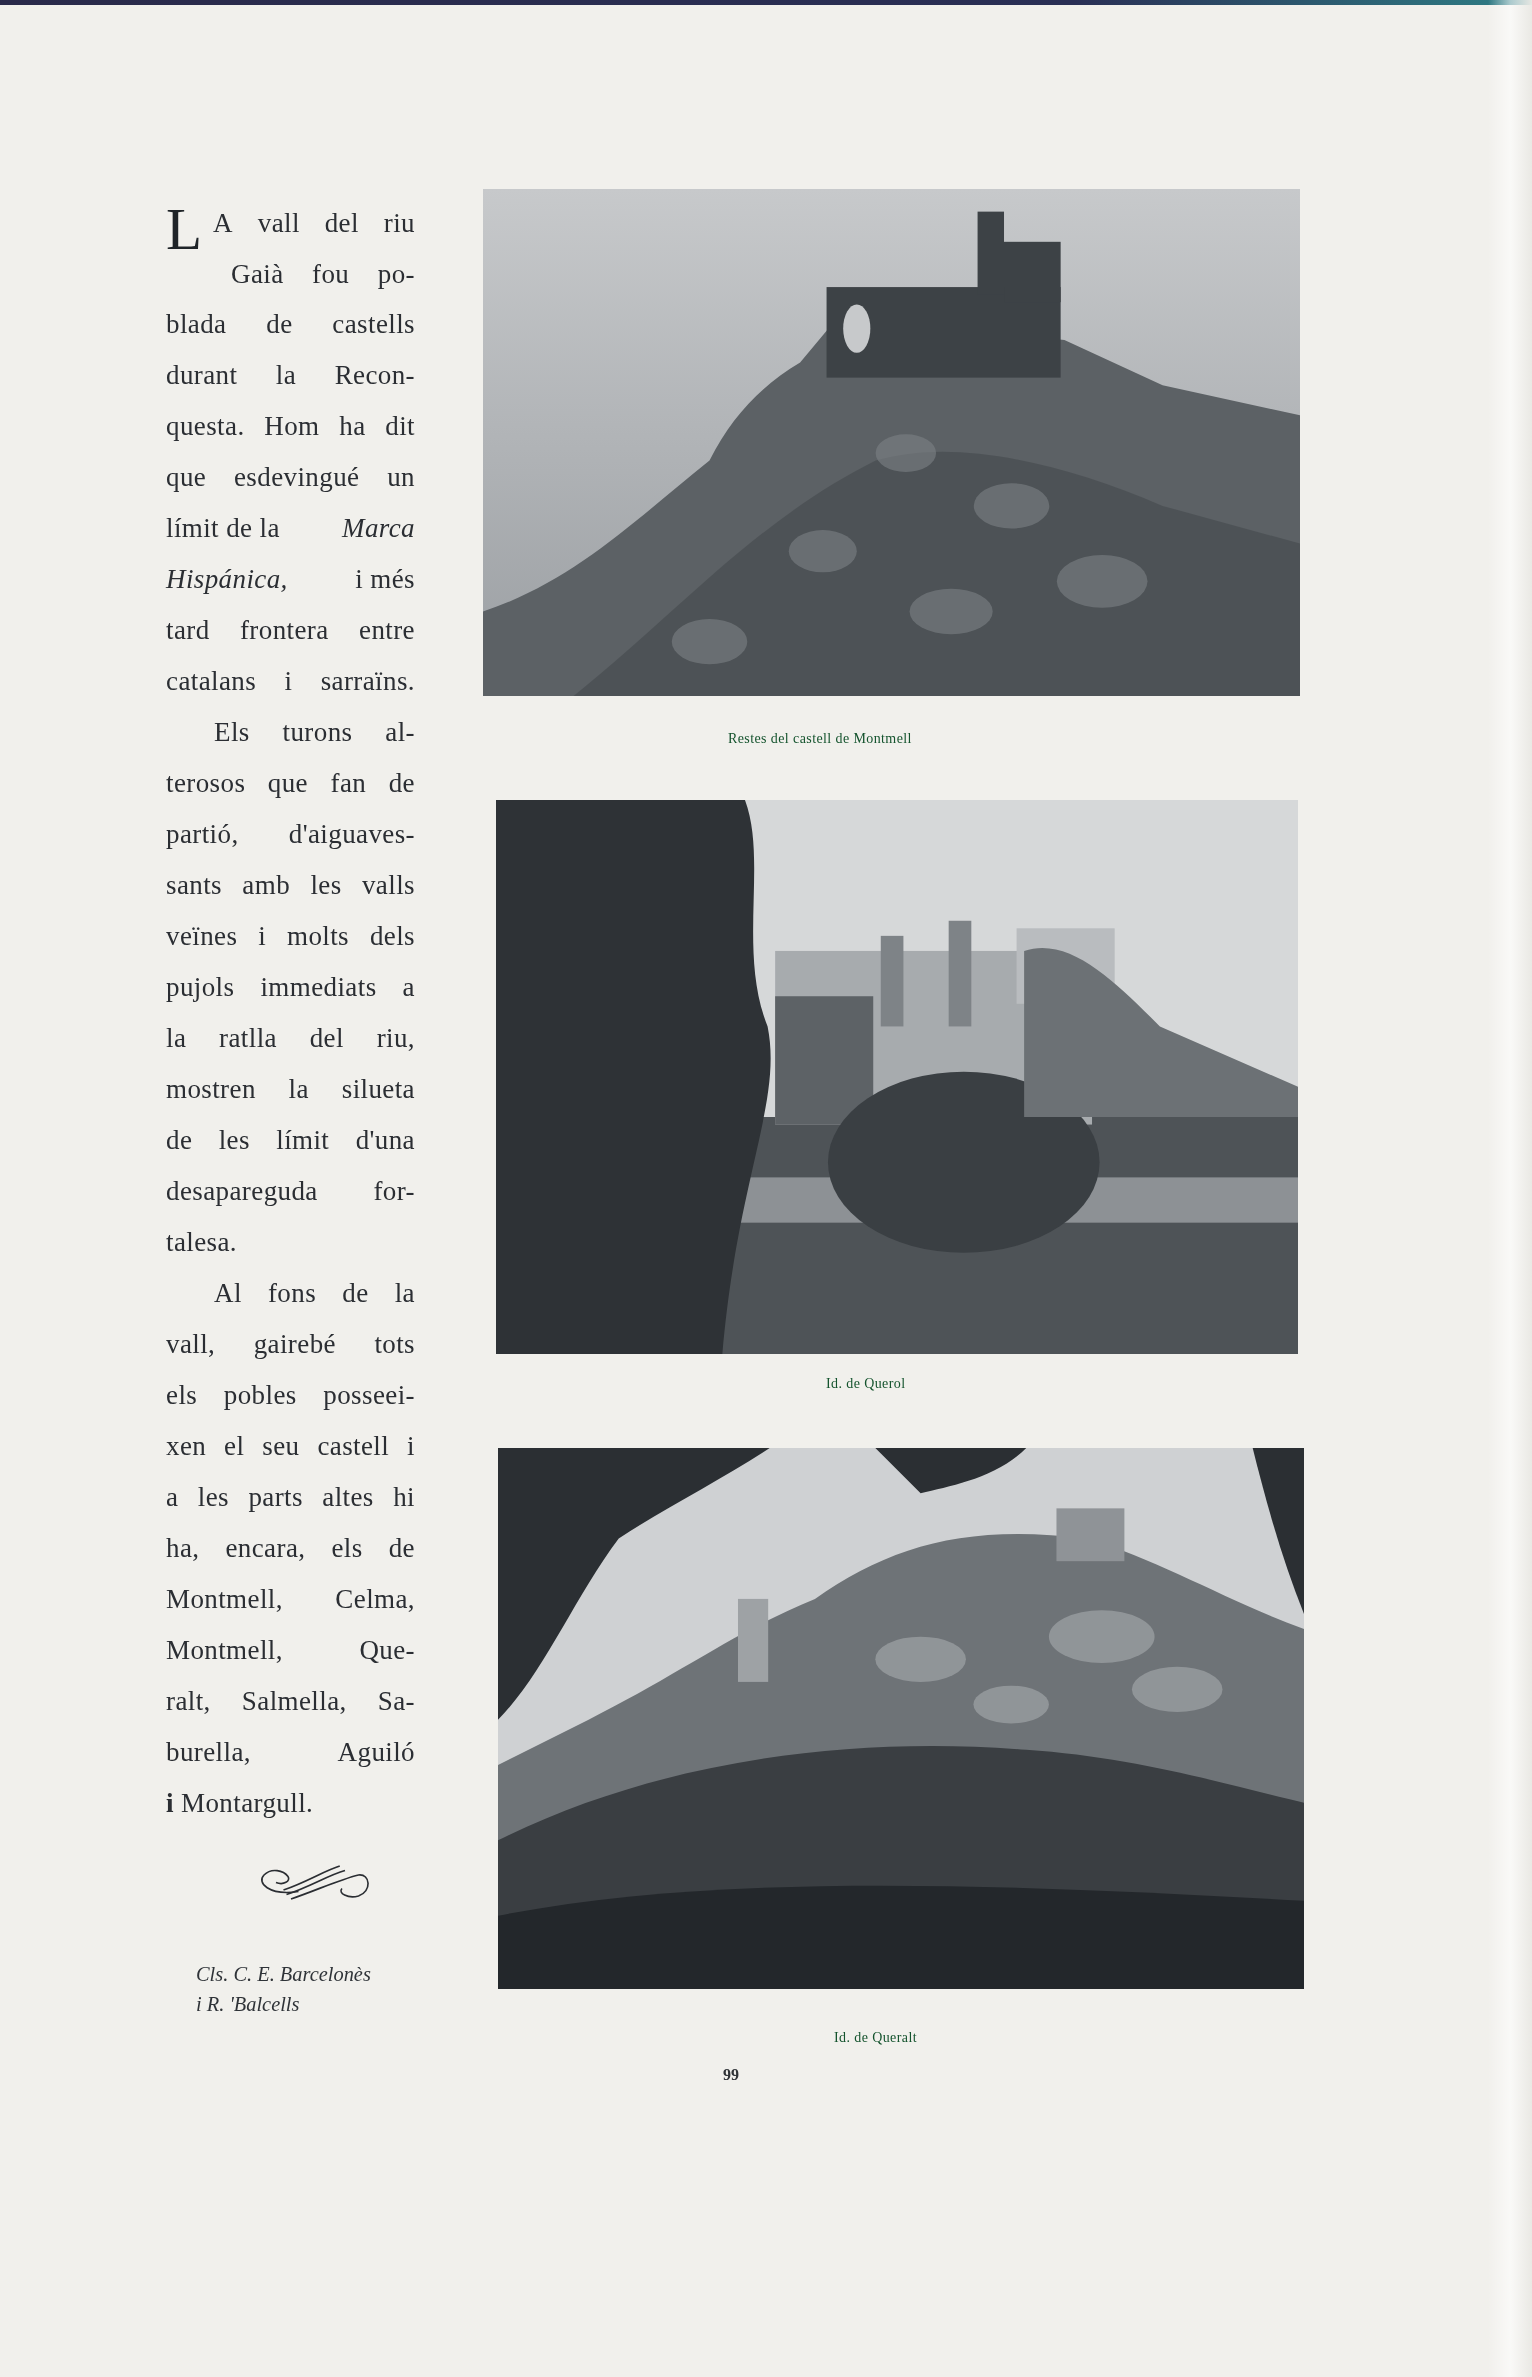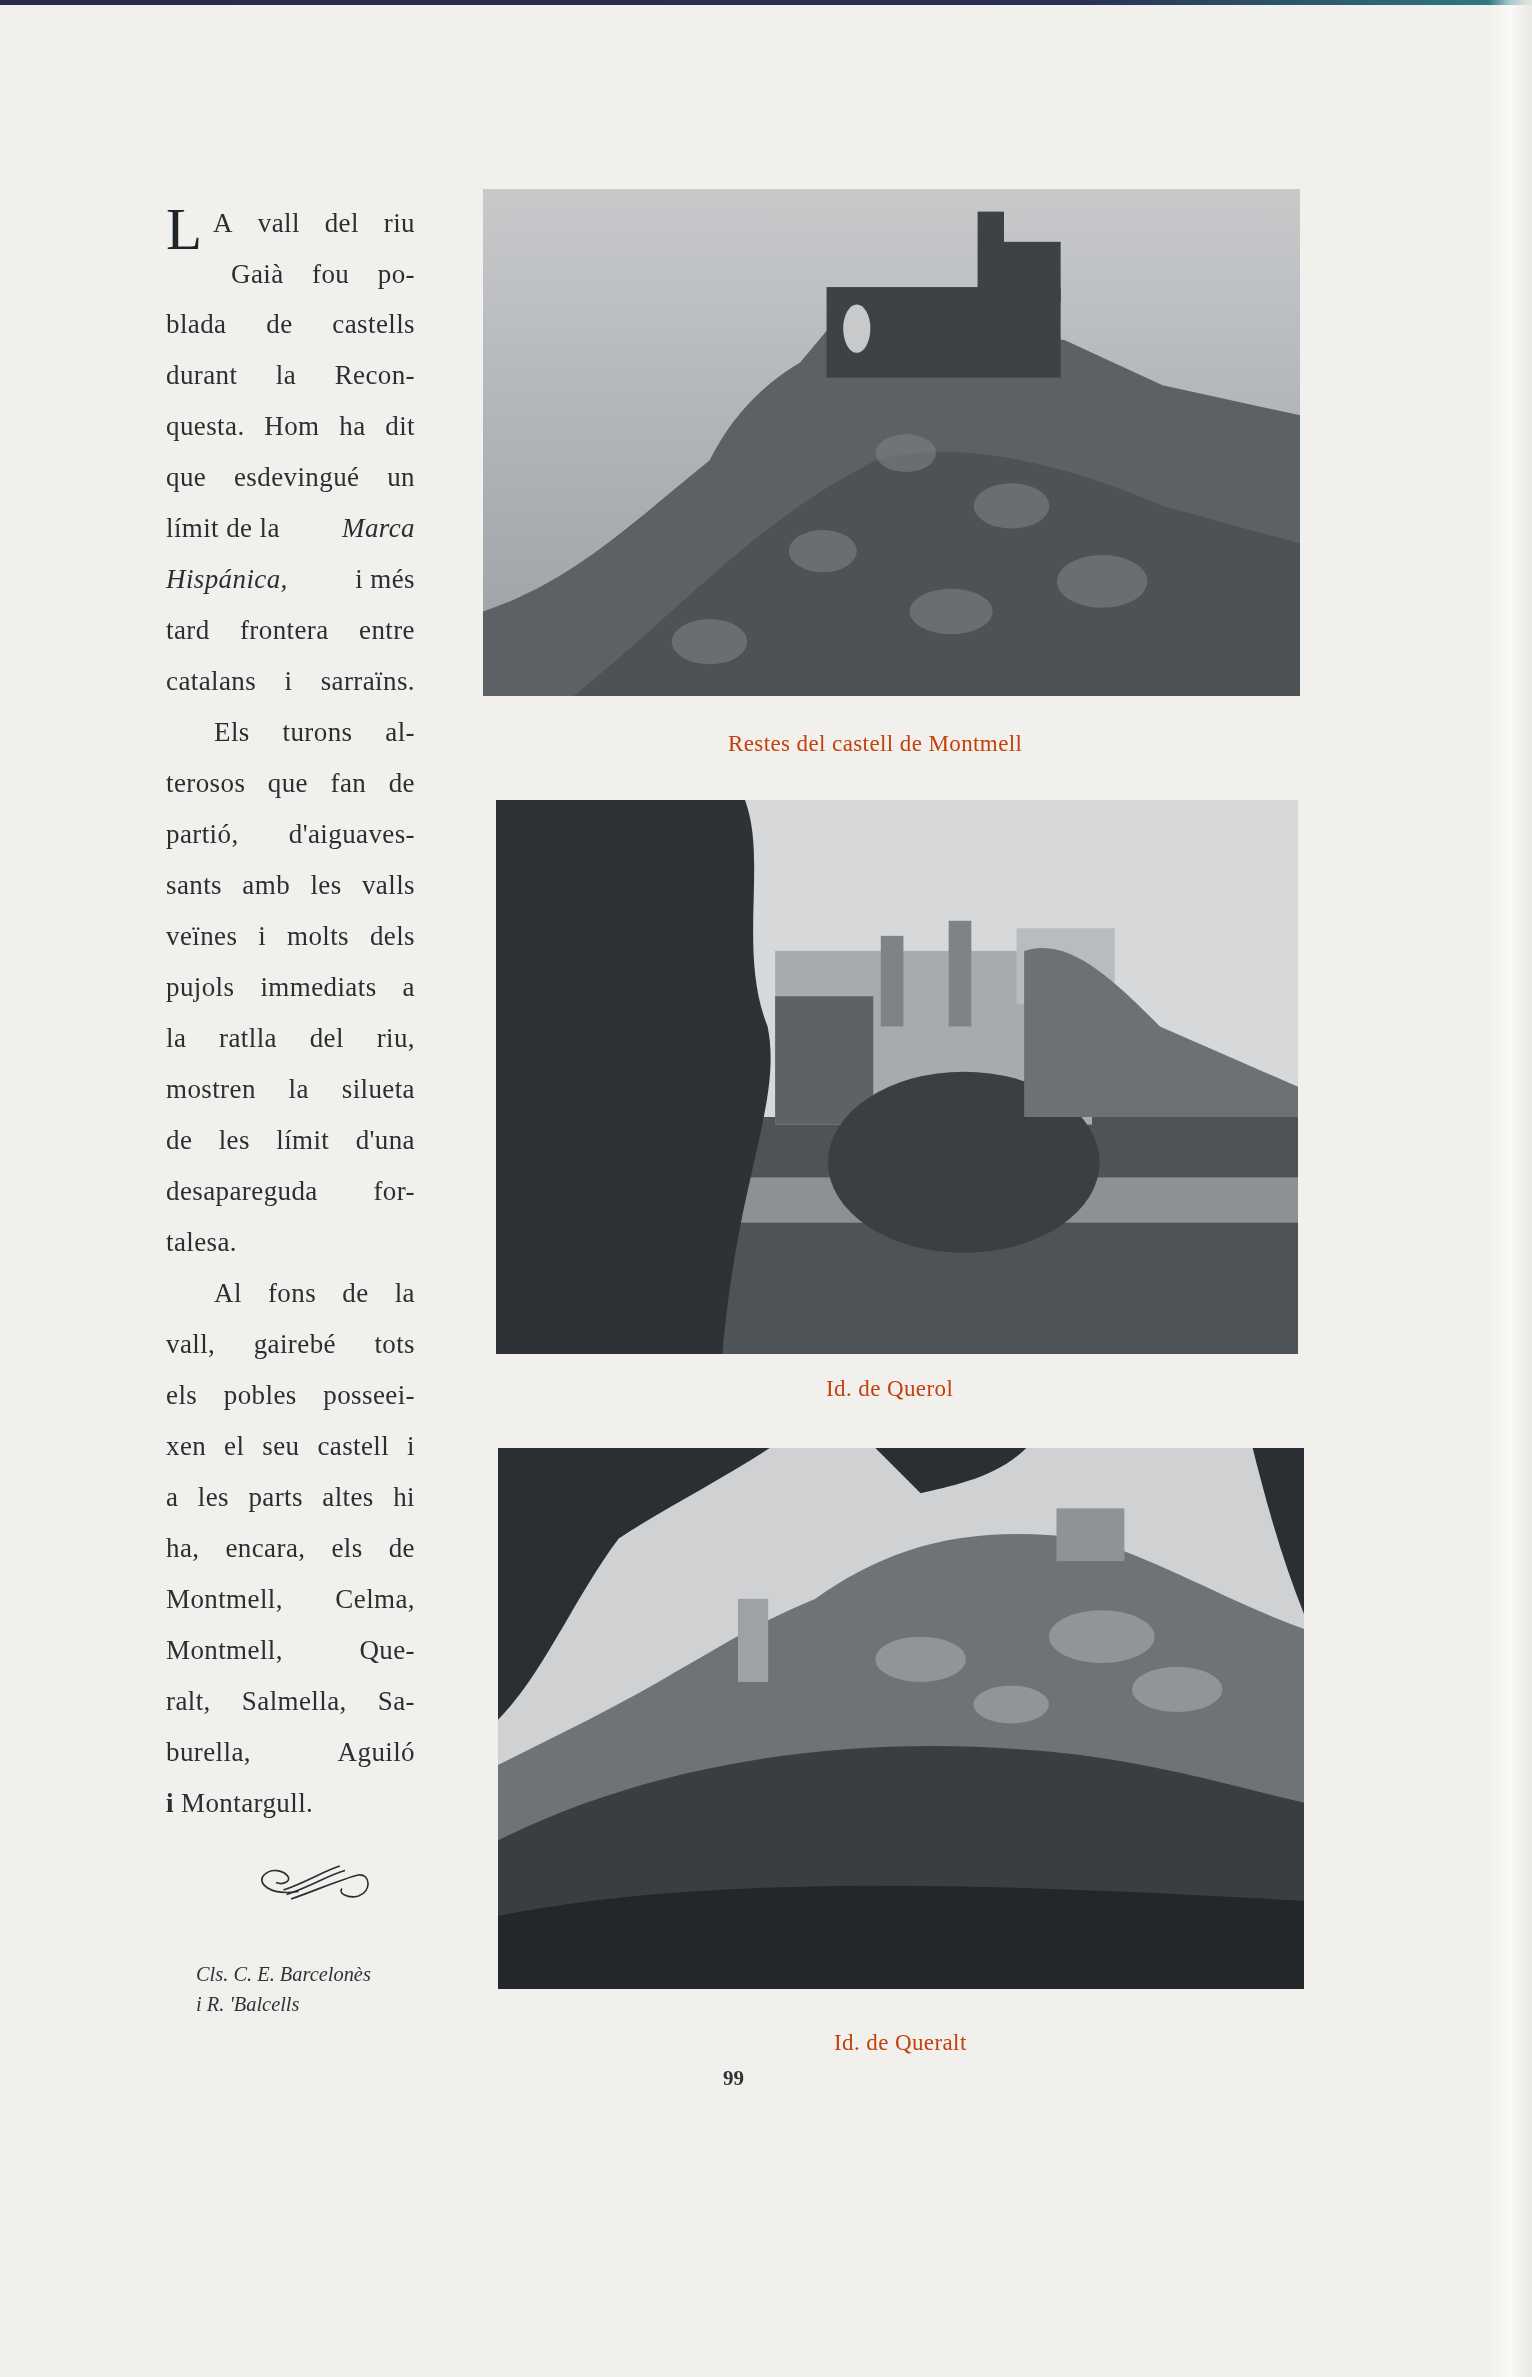--- a/index.html
+++ b/index.html
@@ -20,22 +20,22 @@
   .line i { }
   .dropcap-wrap { position: relative; height: 101px; }
   .dropcap { position: absolute; left: 0; top: 1.5px; font-size: 59px; line-height: 59px; color: #1f2428; }
   .dropcap-line1 { position: absolute; left: 47px; right: 0; top: 0; }
   .dropcap-line2 { position: absolute; left: 65px; right: 0; top: 51px; }
   .bold { font-weight: bold; }
   .flourish { position: absolute; left: 253px; top: 1860px; width: 121px; height: 45px; }
   .credit { position: absolute; left: 196px; top: 1959px; width: 279px; text-align: left; font-style: italic; font-size: 20.4px; line-height: 30px; color: #2f3338; }
   .photo { position: absolute; overflow: hidden; background: #5b5f64; }
   .photo svg { display: block; width: 100%; height: 100%; }
-  .caption { position: absolute; font-size: 23px; color: #c2410c; letter-spacing: 0.4px; white-space: nowrap; font-family: Liberation Serif, serif; }
-  .pagenum { position: absolute; left: 723px; top: 2066px; font-size: 21px; font-weight: bold; color: #2f3236; }
+  .caption { position: absolute; font-size: 14px; color: #14532d; letter-spacing: 0.4px; white-space: nowrap; font-family: Liberation Serif, serif; }
+  .pagenum { position: absolute; left: 723px; top: 2066px; font-size: 16px; font-weight: bold; color: #2f3236; }
 </style>
 </head>
 <body>
 
 <div class="topbar"></div>
 <div class="page-edge"></div>
 
 <div class="column">
   <div class="dropcap-wrap">
     <span class="dropcap">L</span>

